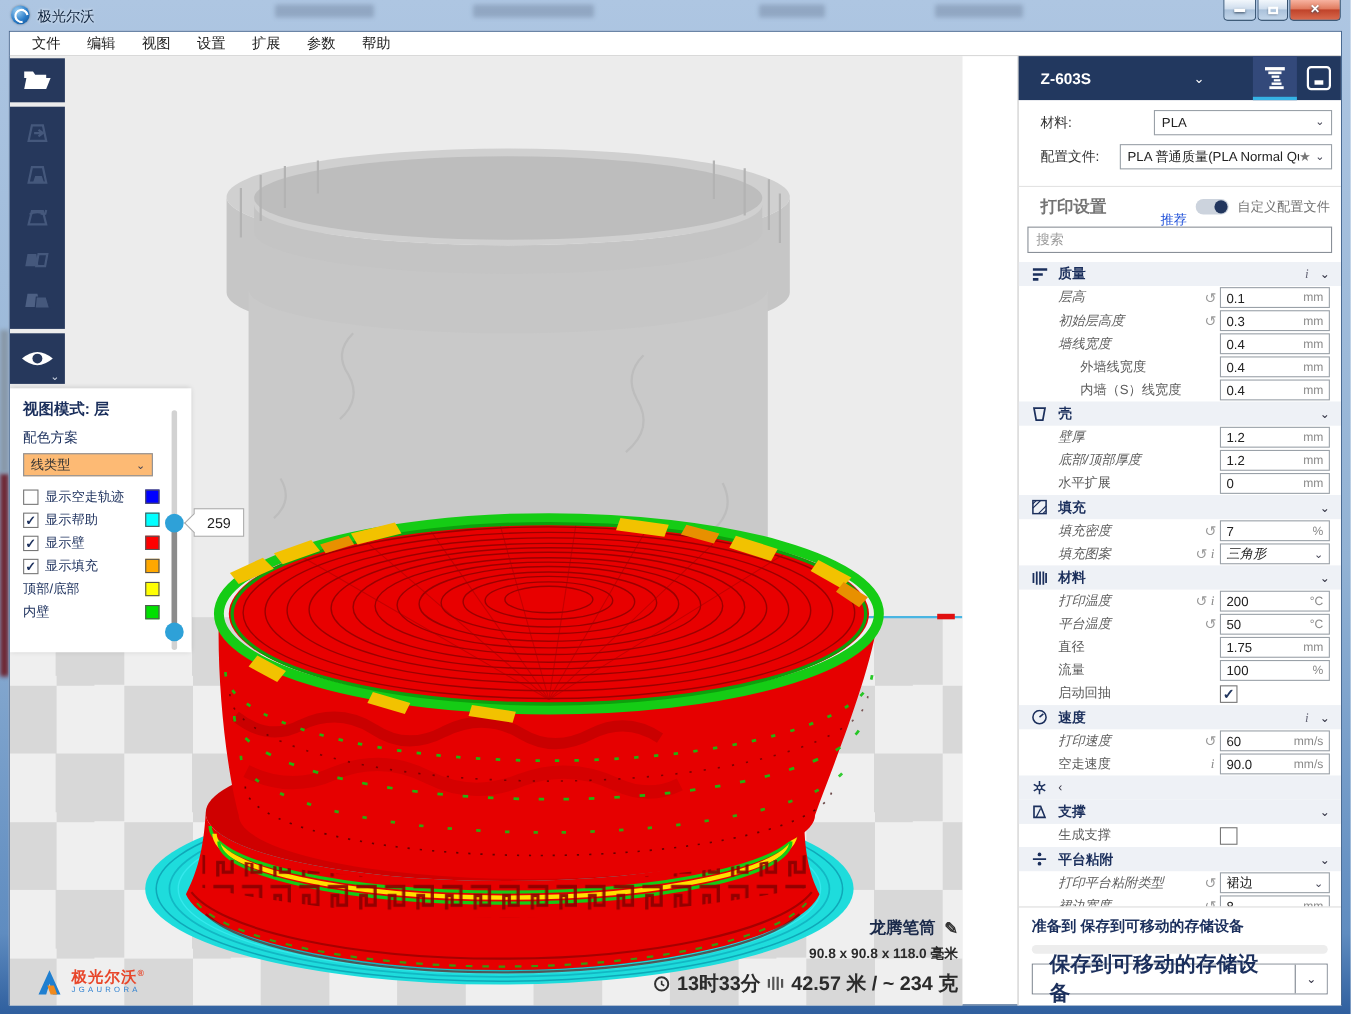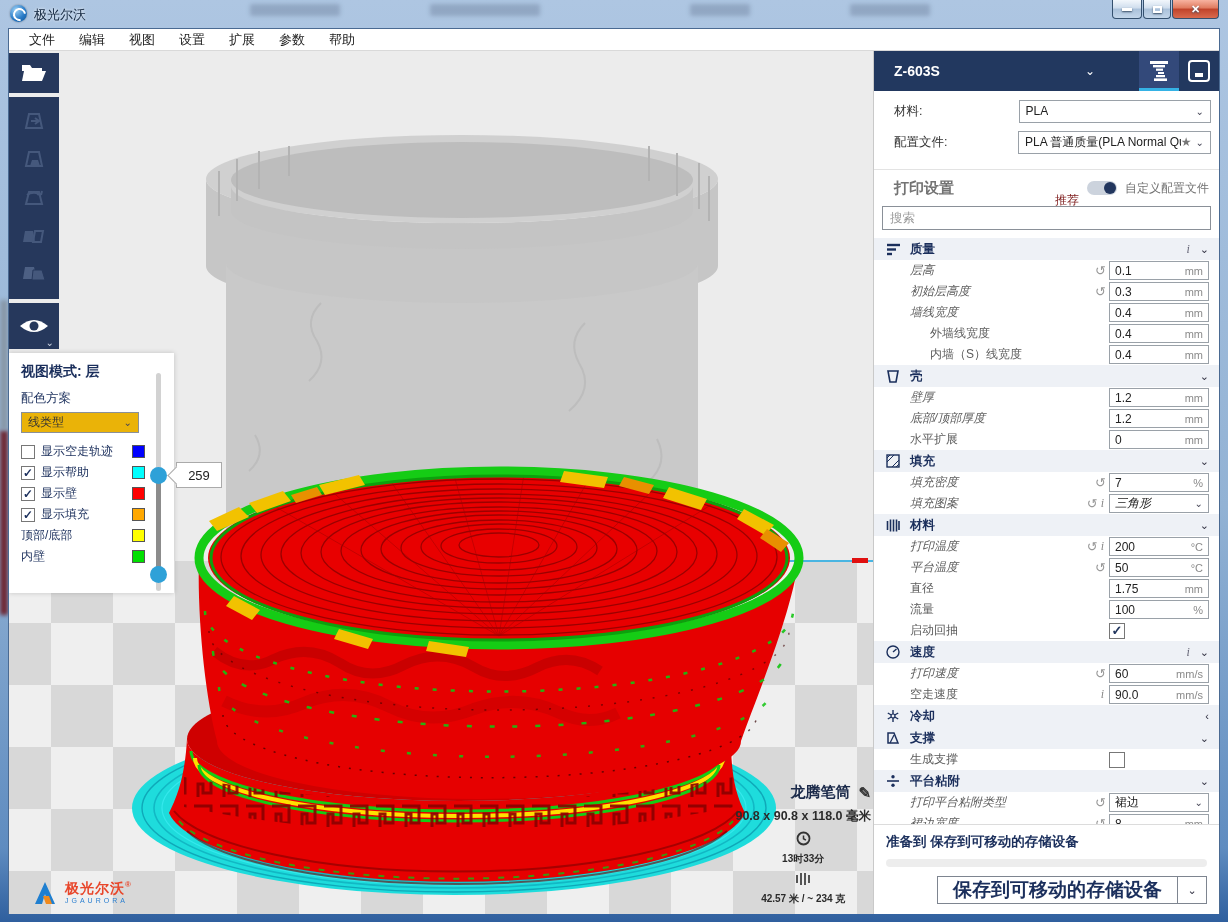--- a/index.html
+++ b/index.html
@@ -45,21 +45,21 @@
   .tb-tools { top:46px; height:202px; display:flex; flex-direction:column; align-items:center; justify-content:space-around; padding:6px 0; }
   .tb-eye { top:252px; height:46px; display:flex; align-items:center; justify-content:center; }
   .eye-chev { position:absolute; right:5px; bottom:1px; color:#cdd5e2; font-size:10px; }
 
   
   .view-card { position:absolute; left:0px; top:302px; width:165px; height:240px; background:#fff;
     box-shadow:0 0 5px rgba(0,0,0,.18); padding:10px 0 0 12px; }
   .vc-title { font-size:14px; font-weight:bold; color:#1b2f5c; }
   .vc-sub { font-size:12.5px; color:#1b2f5c; margin-top:9px; }
   .vc-select { margin-top:5px; width:118px; height:21px; border:1px solid #8a9098; display:flex; align-items:center;
-    padding:0 6px; font-size:12px; color:#333; background:#eab308; }
+    padding:0 6px; font-size:12px; color:#333; background:#fdba74; }
   .vc-select .chev { margin-left:auto; color:#445; font-size:10px; }
   .legend { margin-top:8px; }
   .legend-row { display:flex; align-items:center; height:21px; width:124px; }
   .cb { width:14px; height:14px; border:1px solid #777; background:#fff; margin-right:6px; flex:0 0 auto;
     font-size:12px; line-height:13px; text-align:center; color:#1b2f5c; font-weight:bold; }
   .legend-label { font-size:12px; color:#1b2f5c; white-space:nowrap; }
   .swatch { width:13px; height:13px; border:1px solid #555; margin-left:auto; flex:0 0 auto; }
   .legend-row.nocb .legend-label { margin-left:0; }
 
   
@@ -77,45 +77,45 @@
   .logo { position:absolute; left:22px; bottom:8px; display:flex; align-items:flex-start; }
   .logo-text { margin-left:4px; }
   .logo-cn { font-size:14px; font-weight:bold; color:#e8462a; letter-spacing:1px; }
   .logo-reg { font-size:8px; vertical-align:super; color:#e8462a; }
   .logo-en { font-size:7px; color:#2a7fd0; letter-spacing:3px; margin-top:-1px; }
 
   
   .model-info { position:absolute; right:4px; bottom:8px; text-align:right; color:#2b2b2b; }
   .mi-name { font-size:15px; font-weight:bold; color:#1b2a4a; display:flex; justify-content:flex-end; align-items:center; gap:8px; }
   .mi-dims { font-size:12.5px; font-weight:bold; margin-top:6px; }
-  .mi-stats { font-size:10px; font-weight:bold; margin-top:6px; display:flex; justify-content:flex-end; align-items:center; gap:6px;flex-direction:column; }
+  .mi-stats { font-size:18px; font-weight:bold; margin-top:6px; display:flex; justify-content:flex-end; align-items:center; gap:6px; }
   .pencil { font-size:15px; color:#333; }
 
   
-  .panel { position:absolute; right:0; top:22px; width:346px; height:863px; background:#fff; border-left:1px solid #c9c9c9;
+  .panel { position:absolute; right:0; top:22px; width:294px; height:863px; background:#fff; border-left:1px solid #c9c9c9;
     display:flex; flex-direction:column;justify-content:center; }
   .p-header { height:40px; background:#22385f; display:flex; align-items:center; flex:0 0 auto; }
   .p-printer { color:#fff; font-size:14px; font-weight:bold; margin-left:20px; }
   .p-chev { color:#fff; font-size:12px; margin-left:auto; margin-right:44px; }
   .p-tab { width:40px; height:40px; display:flex; align-items:center; justify-content:center; position:relative; }
   .p-tab.active { background:#33497a; }
   .p-tab.active::after { content:""; position:absolute; left:0; bottom:0; width:100%; height:3px; background:#35b2e5; }
   .p-machine { padding:8px 8px 6px 20px; flex:0 0 auto; }
   .m-row { display:flex; align-items:center; height:24px; margin-bottom:7px; }
   .m-label { font-size:12.5px; color:#333; width:125px; }
   .combo { width:193px; height:23px; border:1px solid #9aa1a8; background:#fff; display:flex; align-items:center;
     padding:0 6px; font-size:12px; color:#222; }
   .combo .chev { margin-left:auto; color:#445; font-size:10px; }
   .combo .star { margin-left:auto; color:#777; font-size:12px; }
   .combo .star + .chev { margin-left:4px; }
   .combo .val { white-space:nowrap; overflow:hidden; }
   .p-divider { border-top:1px solid #e3e3e3; margin:2px 0 0 0; }
   .p-title-row { height:36px; display:flex; align-items:center; padding:0 10px 0 20px; flex:0 0 auto; }
   .ps-title { font-size:15px; font-weight:bold; color:#737373; }
-  .rec-label { margin-left:auto; font-size:12px; color:#7f1d1d;margin-top:24px; }
+  .rec-label { margin-left:auto; font-size:12px; color:#1d4ed8;margin-top:24px; }
   .toggle { width:30px; height:14px; border-radius:7px; background:#ccd3dd; position:relative; margin:0 8px; }
   .toggle .knob { position:absolute; right:1px; top:1px; width:12px; height:12px; border-radius:50%; background:#22365e; }
   .custom-link { font-size:12px; color:#737373; }
   .p-search { margin:0 8px 8px 8px; height:24px; border:1px solid #8a9098; font-size:12.5px; color:#333;
     padding:0 7px; flex:0 0 auto; font-family:"Liberation Sans",sans-serif; }
   .p-search::placeholder { color:#9a9a9a; }
   .p-list { flex:1 1 auto; overflow:hidden; }
 
   .sec-h { display:flex; align-items:center; height:22px; background:#eef1f6; padding:0 10px 0 12px; }
   .sec-icon { width:18px; margin-right:6px; display:flex; align-items:center; }
@@ -674,21 +674,20 @@
           <span class="sec-icon">
             <svg width="14" height="14" viewBox="0 0 14 14">
                 <g stroke="#1b2f5c" stroke-width="1.4">
                   <line x1="7" y1="1" x2="7" y2="13"></line>
                   <line x1="1.8" y1="4" x2="12.2" y2="10"></line>
                   <line x1="1.8" y1="10" x2="12.2" y2="4"></line>
                 </g>
                 <circle cx="7" cy="7" r="2" fill="#eef1f6" stroke="#1b2f5c" stroke-width="1.2"></circle>
               </svg>
           </span>
-          <span class="sec-title">冷却</span>
           <span class="h-chev">‹</span>
         </div>
 
         <div class="sec-h">
           <span class="sec-icon">
             <svg width="14" height="14" viewBox="0 0 14 14">
                 <path d="M2,2 h6 l4,10 h-10 Z" fill="none" stroke="#1b2f5c" stroke-width="1.5"></path>
                 <path d="M4,12 l4,-8" stroke="#1b2f5c" stroke-width="1.2"></path>
               </svg>
           </span>

